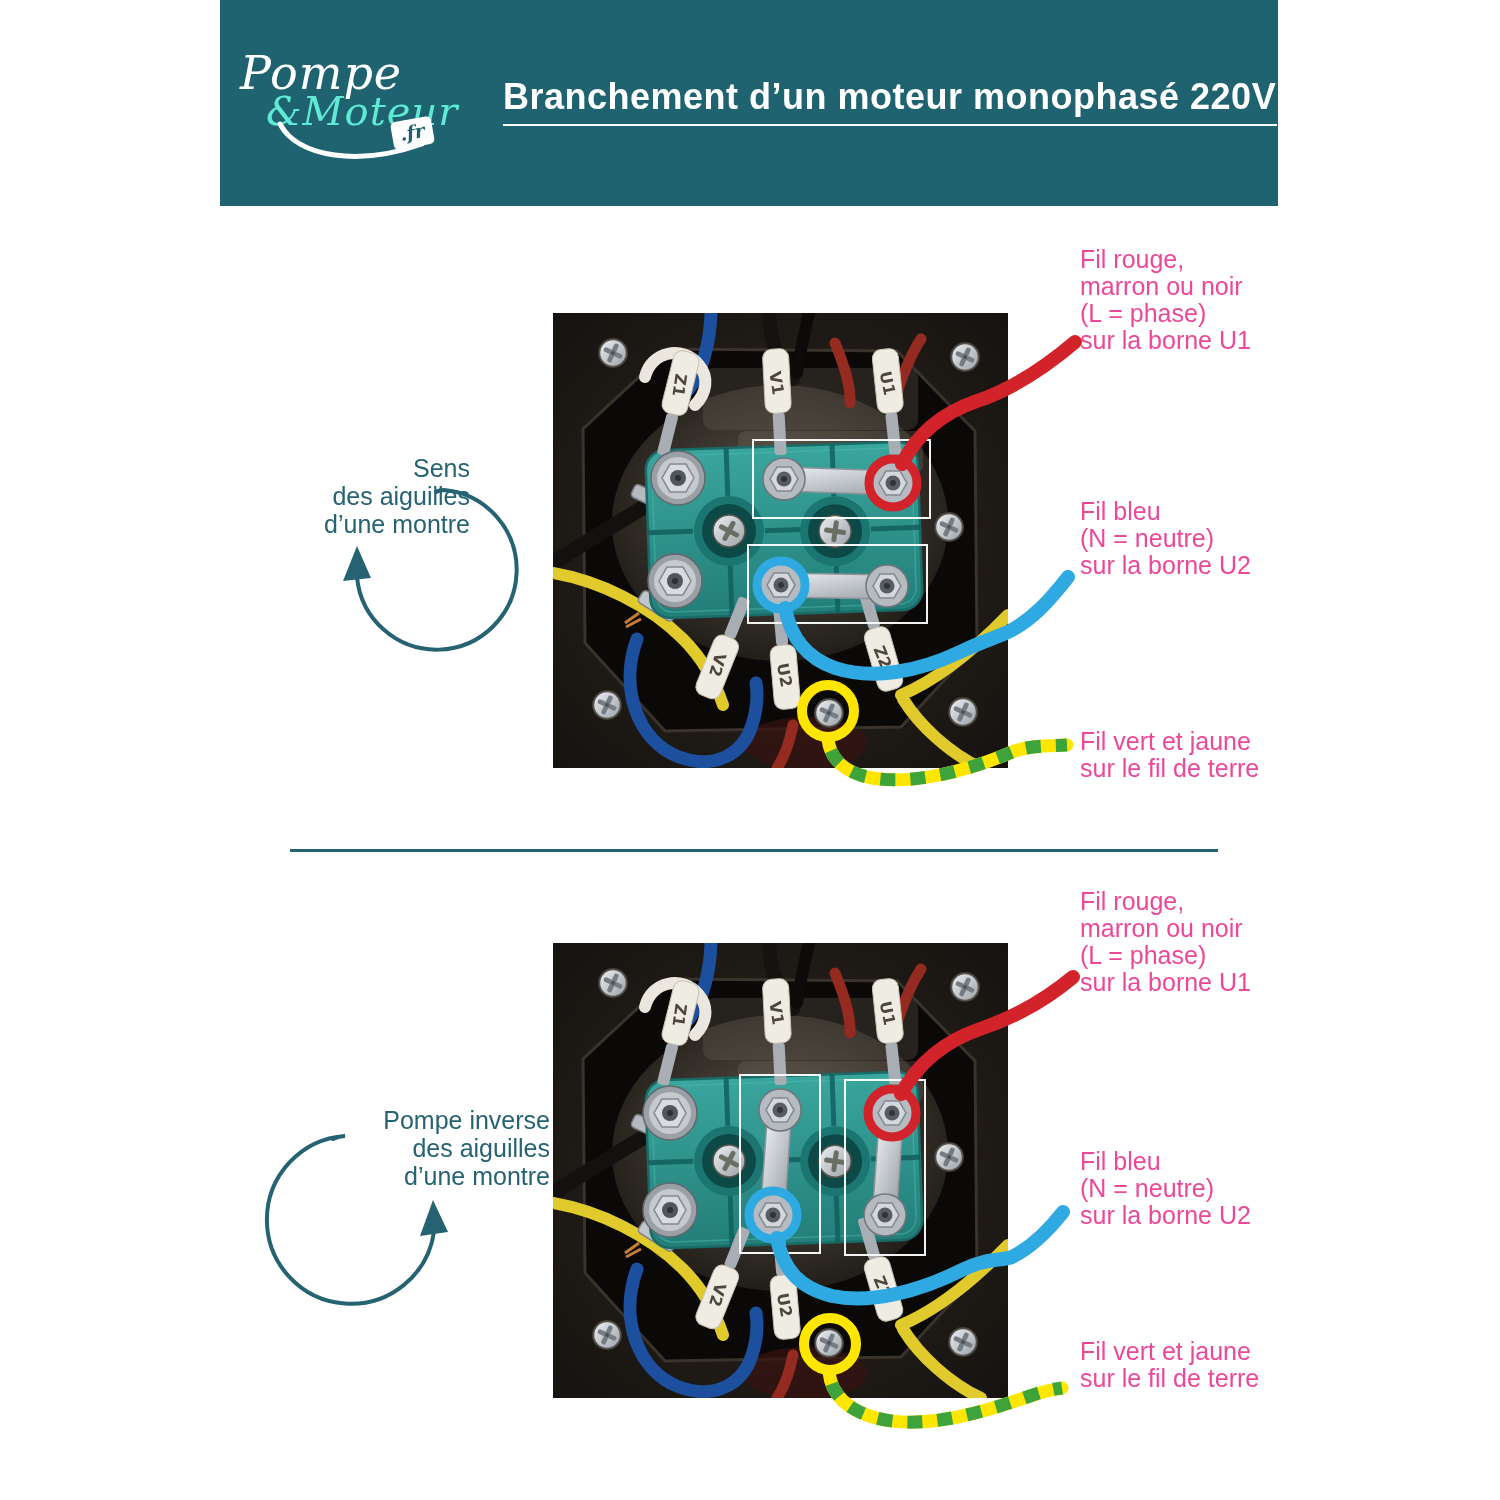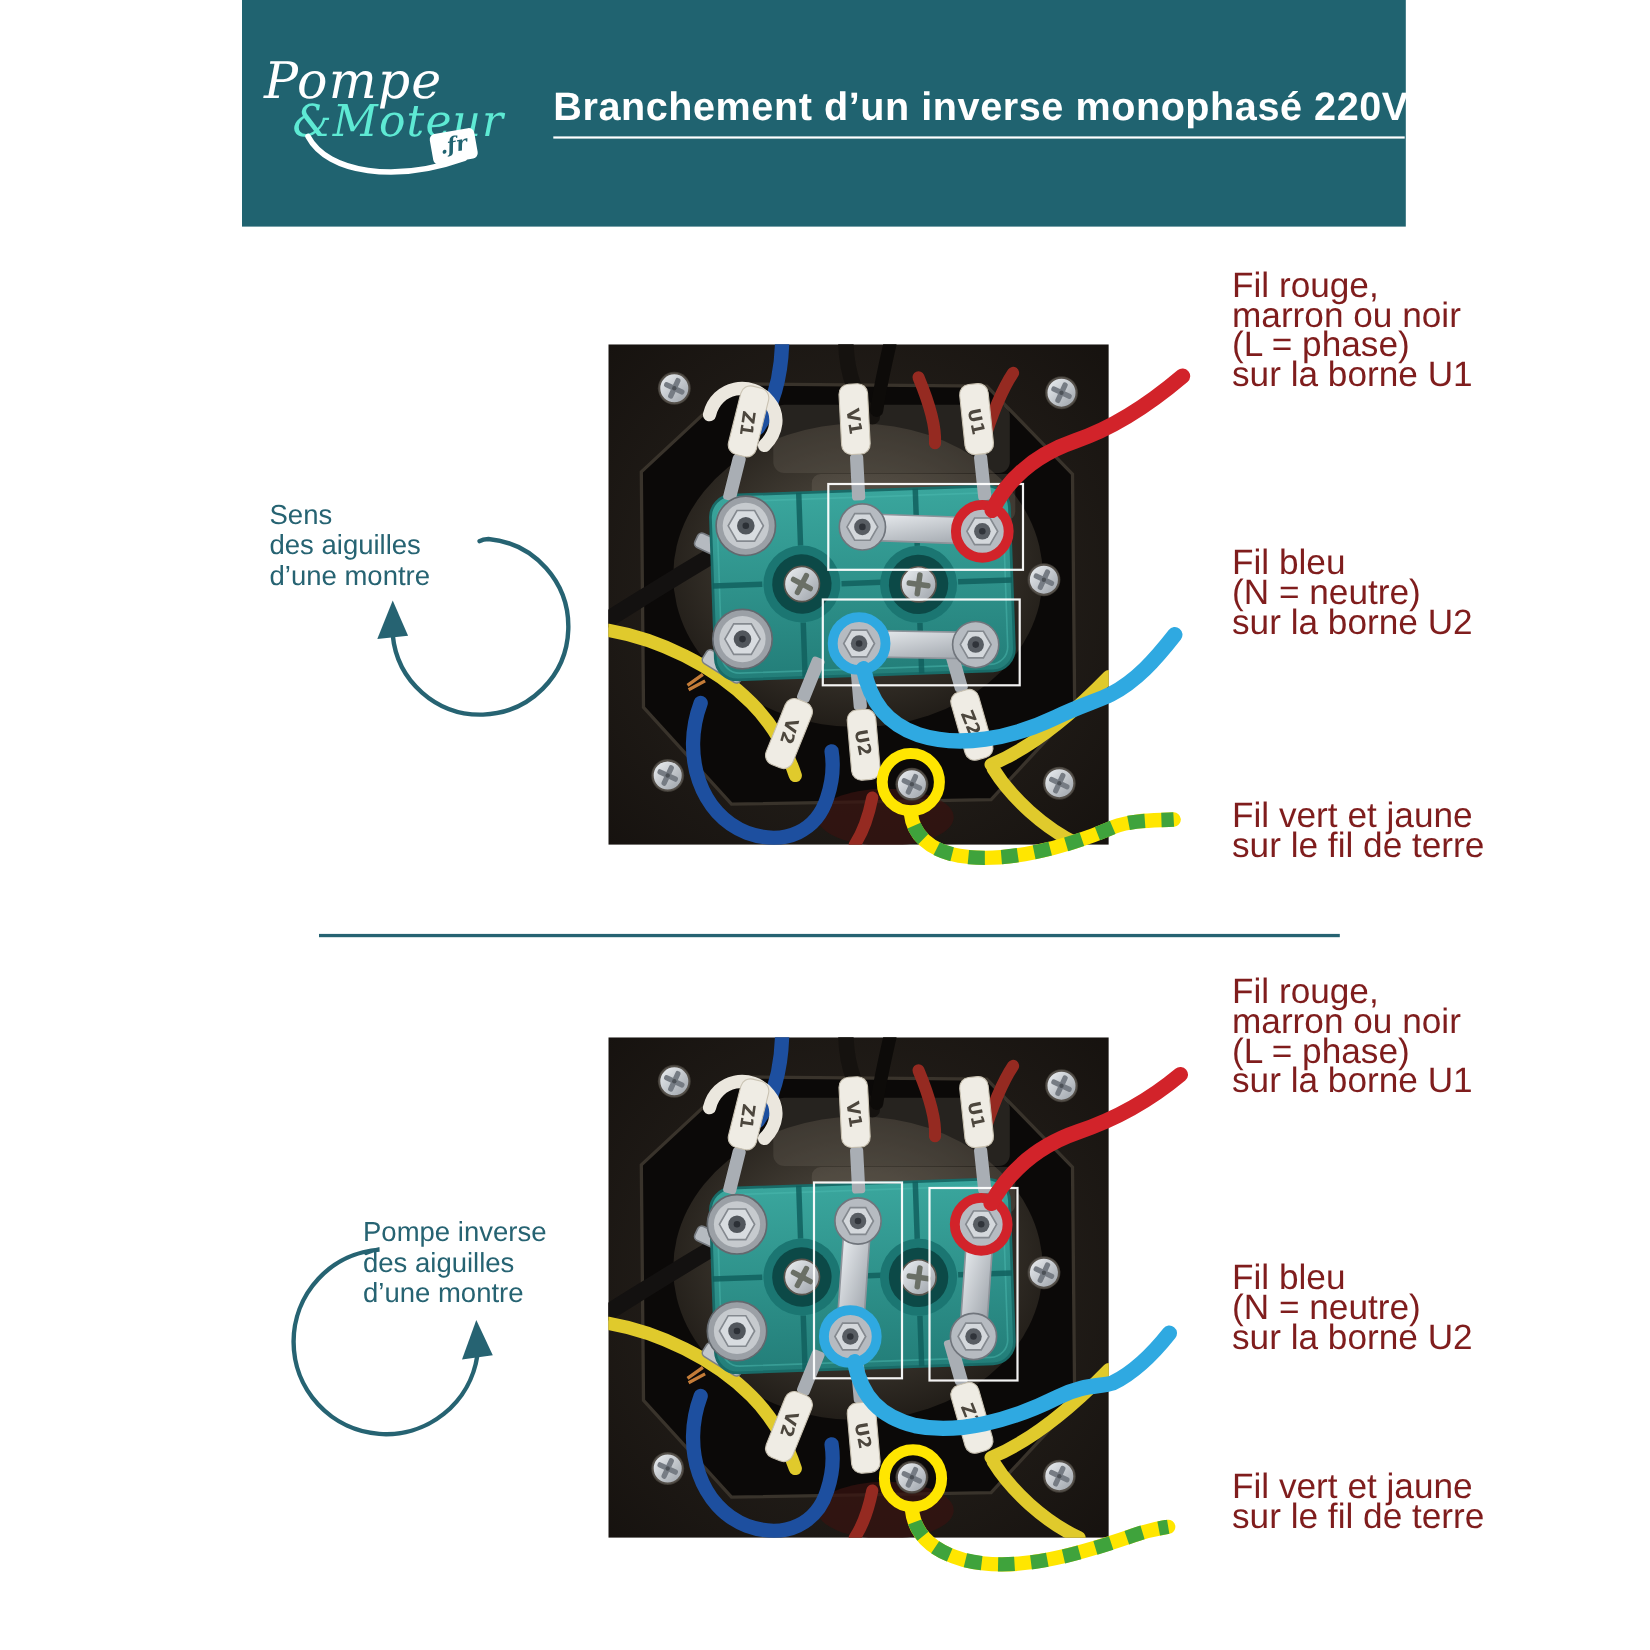--- a/index.html
+++ b/index.html
@@ -14,22 +14,22 @@
               font-size:40px;color:#5eead4;letter-spacing:1px;}
   .fr-badge{left:172px;top:119px;background:#fff;color:#206370;font-weight:bold;
             font-size:19px;padding:2px 8px 4px;border-radius:5px;transform:rotate(-10deg);
             font-family:"DejaVu Serif",serif;font-style:italic;}
   .title{left:283px;top:76px;width:774px;font-size:36px;font-weight:bold;color:#fff;
          letter-spacing:.5px;white-space:nowrap;}
   .title-rule{left:283px;top:124px;width:774px;height:2px;background:#fff;}
   
   .sec-heading{font-size:28px;font-weight:bold;color:#266372;width:285px;
                padding-bottom:5px;border-bottom:3px solid #266372;white-space:nowrap;}
-  .rot-label{font-size:25px;line-height:28px;color:#266372;text-align:left;}
-  .ann{font-size:32px;line-height:27px;color:#7f1d1d;white-space:nowrap;margin-left:40px;}
+  .rot-label{font-size:25px;line-height:28px;color:#266372;text-align:right;}
+  .ann{font-size:25px;line-height:27px;color:#ec4899;white-space:nowrap;}
   .divider{left:290px;top:849px;width:928px;height:3px;background:#266372;}
   svg text{font-family:"DejaVu Sans",sans-serif;}
 </style>
 </head>
 <body>
 
 <div class="page">
 
   <svg width="0" height="0" style="position:absolute" aria-hidden="true">
     <defs>
@@ -176,21 +176,21 @@
     </defs>
   </svg>
 
   <div class="abs band">
     <div class="abs logo-line1">Pompe</div>
     <div class="abs logo-line2">&amp;Moteur</div>
     <svg class="abs" style="left:50px;top:112px" width="170" height="60">
       <path d="M10,12 C28,46 90,54 152,32" fill="none" stroke="#fff" stroke-width="5" stroke-linecap="round"></path>
     </svg>
     <div class="abs fr-badge">.fr</div>
-    <div class="abs title">Branchement d’un inverse monophasé 220V</div>
+    <div class="abs title">Branchement d’un moteur monophasé 220V</div>
     <div class="abs title-rule"></div>
   </div>
 
 
   <svg class="abs" style="left:250px;top:300px" width="890" height="505" viewBox="0 0 890 505">
 
     <g>
       <path d="M186,192 C189,190 191,190 194,190 A80,80 0 1 1 107,277" fill="none" stroke="#266372" stroke-width="4" stroke-linecap="round"></path>
       <polygon points="93,281 121,278 107,246" fill="#266372"></polygon>
     </g>

